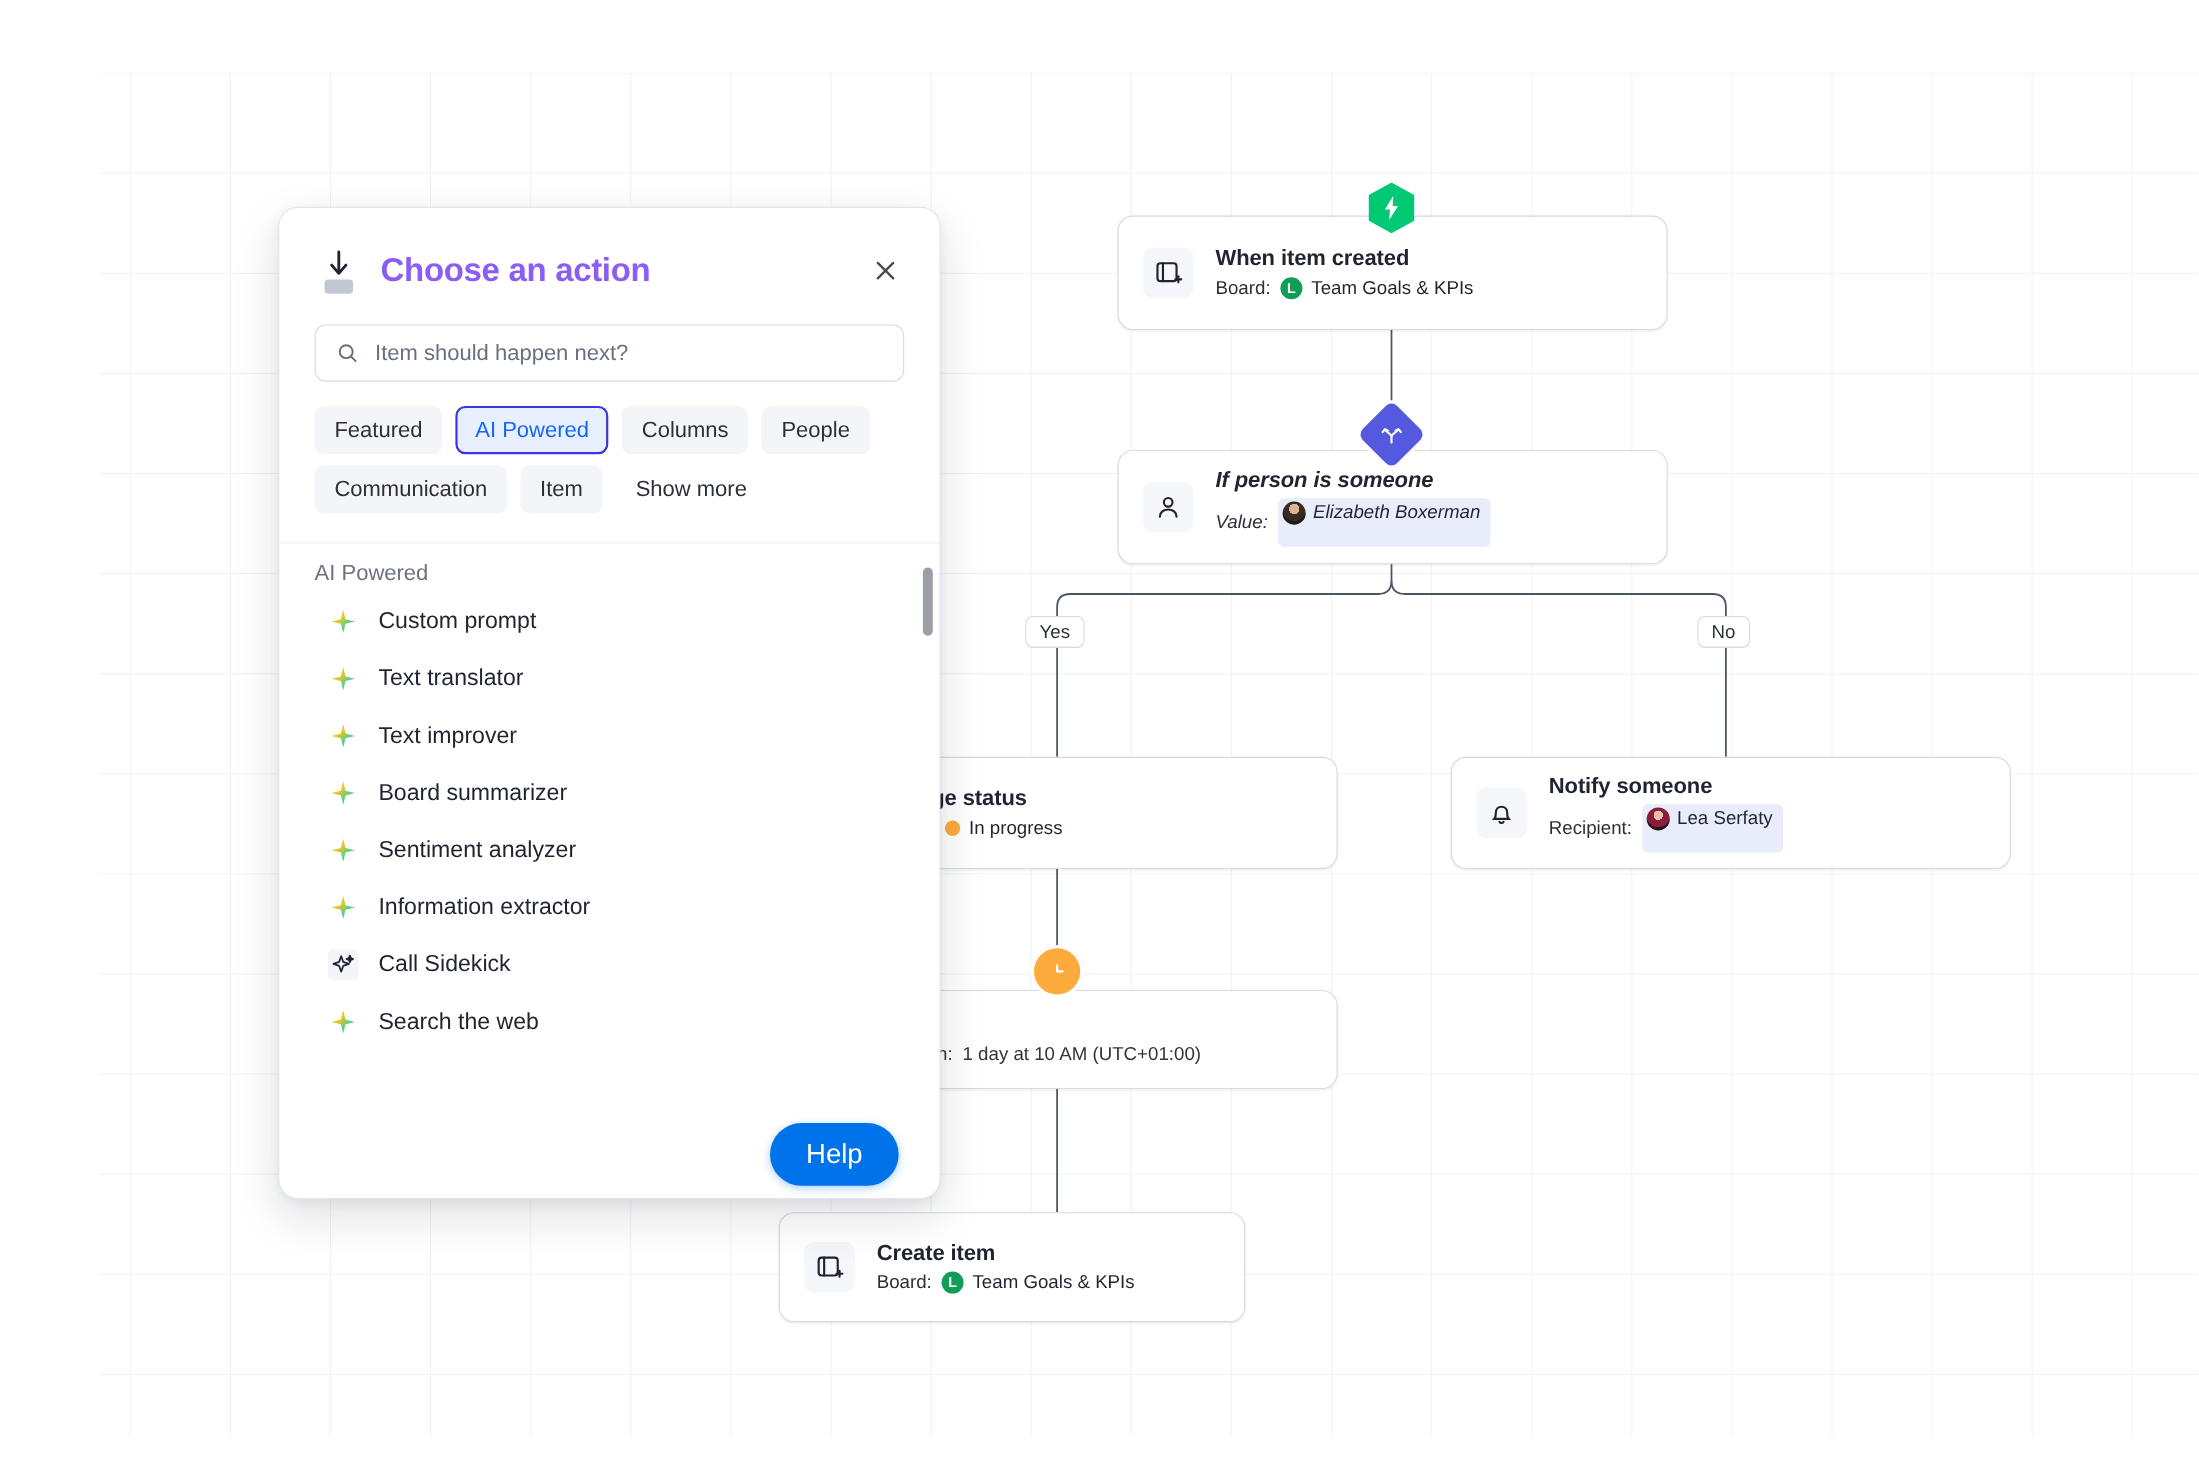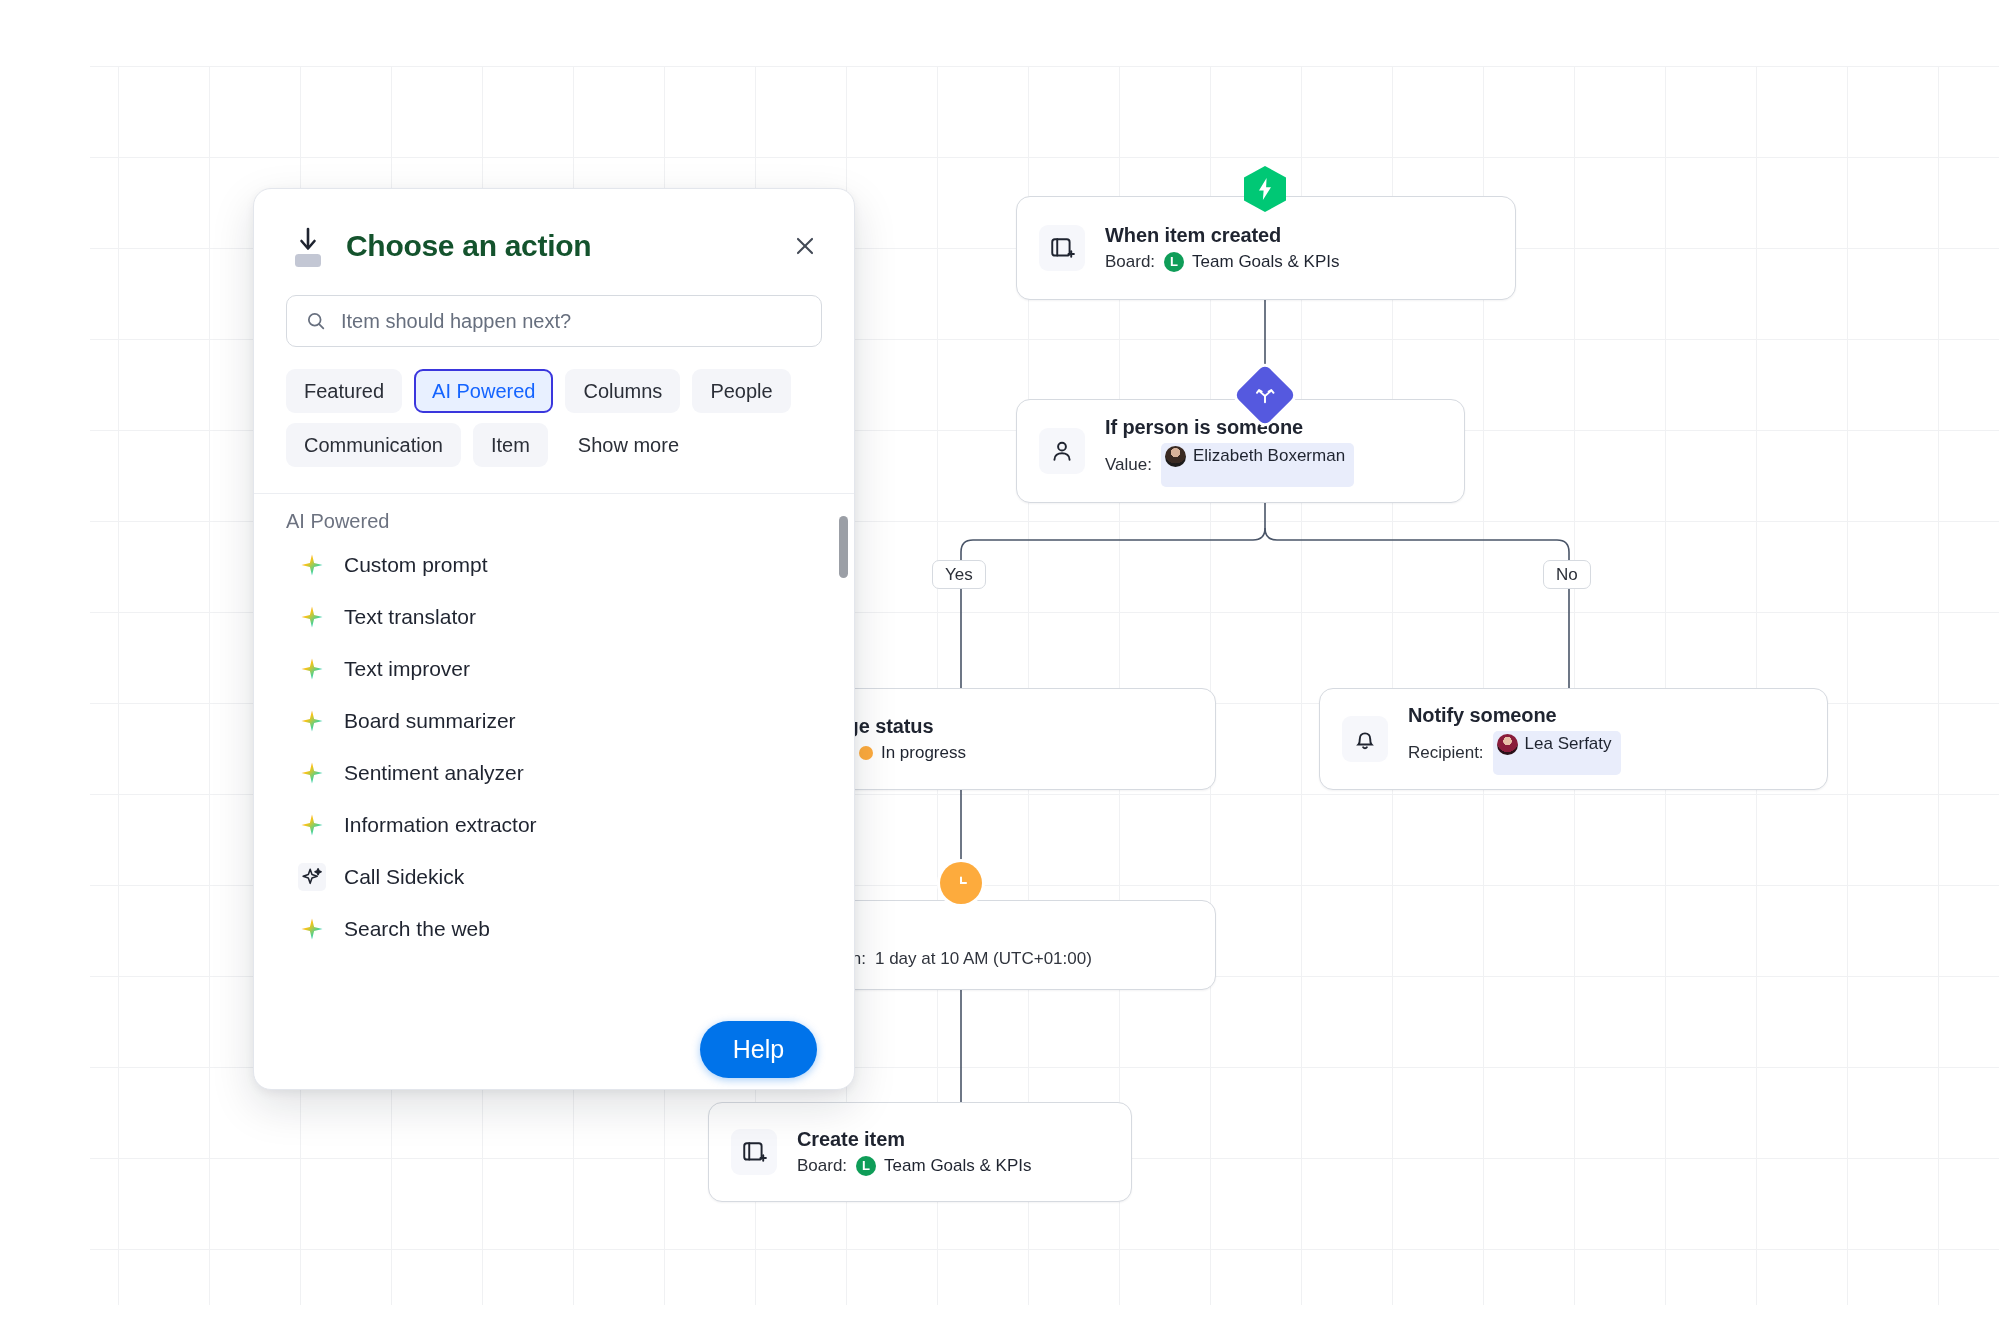--- a/index.html
+++ b/index.html
@@ -121,21 +121,21 @@
     display:flex; flex-direction:column;
   }
   .panel-head {
     display:flex; align-items:center;
     padding: 34px 32px 0 32px;
     gap: 16px;
   }
   .head-ico { width:44px; height:46px; flex:0 0 auto; position:relative; }
   .head-title {
     flex:1 1 auto;
-    font-size: 30px; font-weight:700; color:#14532d; letter-spacing:-.3px;
+    font-size: 30px; font-weight:700; color:#8b5cf6; letter-spacing:-.3px;
   }
   .close-btn {
     width:34px;height:34px;flex:0 0 auto;
     display:flex;align-items:center;justify-content:center;
     cursor:pointer; border-radius:6px;
   }
   .search-wrap { padding: 26px 32px 0 32px; }
   .search-box {
     height: 52px;
     border:1px solid #d6dae0; border-radius:10px;
@@ -253,21 +253,21 @@
     <div class="diamond">
       <svg width="22" height="22" viewBox="0 0 24 24" fill="none" stroke="#fff" stroke-width="2.1" stroke-linecap="round" stroke-linejoin="round">
         <path d="M12 20V13"></path>
         <path d="M12 13 L5.5 7.5"></path>
         <path d="M12 13 L18.5 7.5"></path>
         <path d="M3.2 9.6 L5.5 6.6 L8.4 8.3"></path>
         <path d="M21.3 9.6 L18.9 6.6 L16 8.3"></path>
       </svg>
     </div>
   </div>
-  <div class="node" style="left:1016px; top:399px; width:449px; height:104px;">
+  <div class="node" style="left:1016px; top:409px; width:500px; height:104px;font-style:italic;">
     <div class="node-ico">
       <svg width="26" height="26" viewBox="0 0 24 24" fill="none" stroke="#1f2430" stroke-width="1.8" stroke-linecap="round">
         <circle cx="12" cy="8" r="3.6"></circle>
         <path d="M5 20c0-3.8 3.2-6 7-6s7 2.2 7 6"></path>
       </svg>
     </div>
     <div class="node-body">
       <div class="node-title">If person is someone</div>
       <div class="node-sub">
         <span class="sub-key">Value:</span>

